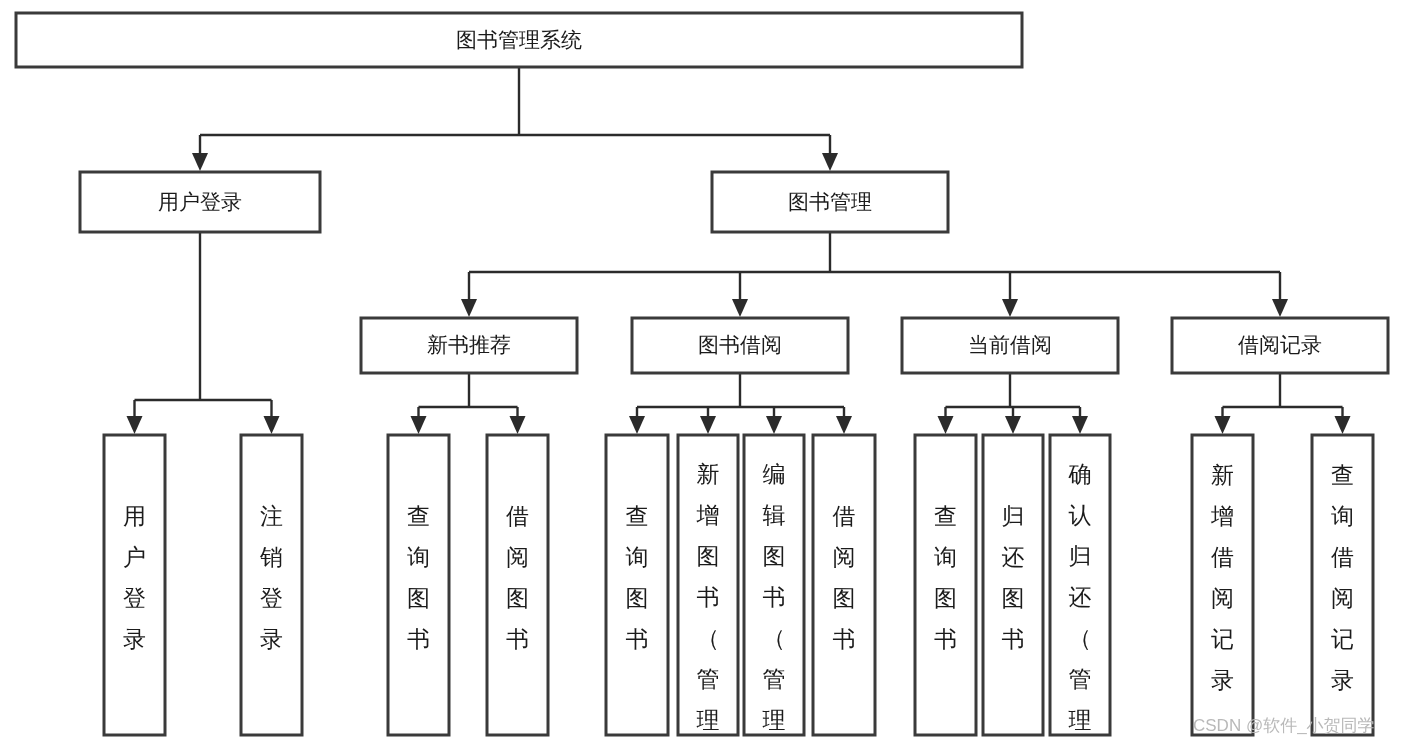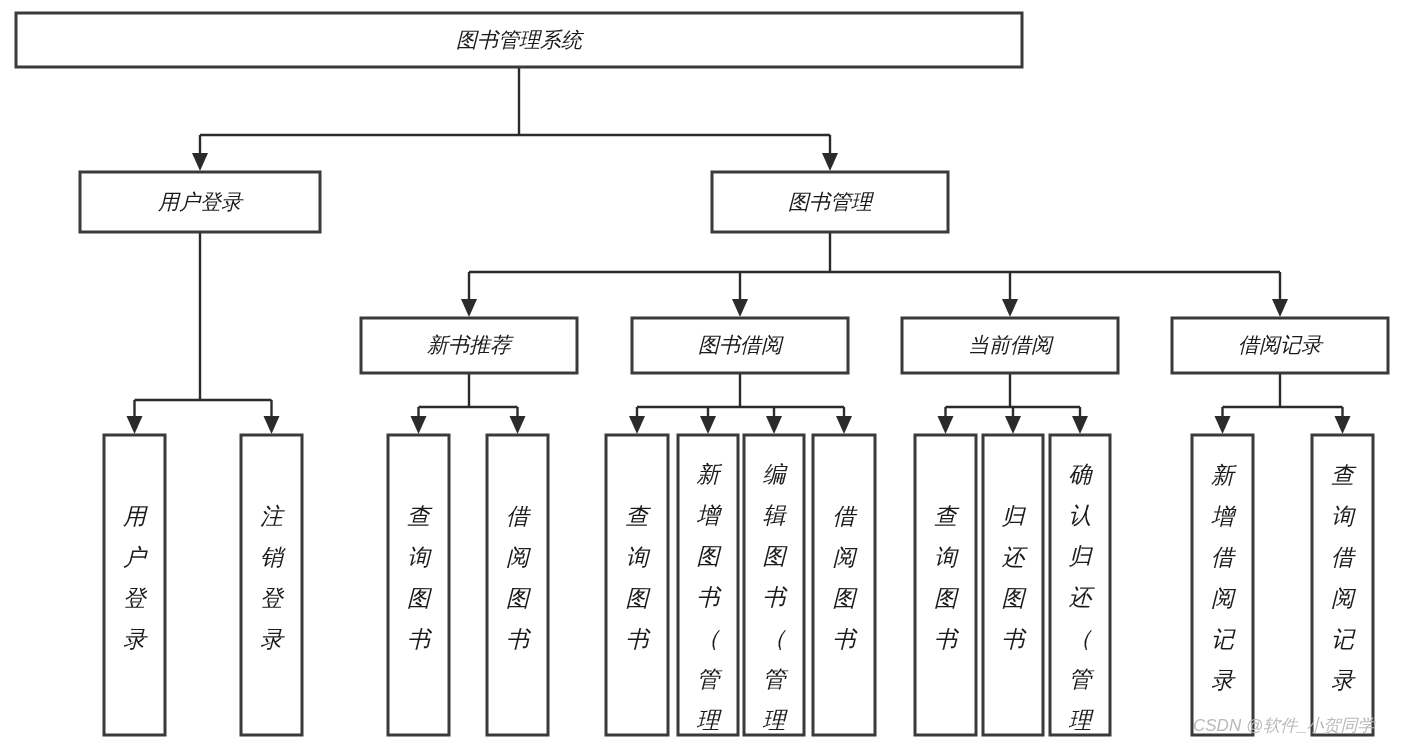--- a/index.html
+++ b/index.html
@@ -13,21 +13,20 @@
     font-family: "Liberation Sans", "DejaVu Sans", sans-serif;
     overflow: hidden;
     position: relative;
   }
   #diagram-root {
     position: absolute;
     left: 0;
     top: 0;
     width: 1205px;
     height: 747px;
-    font-style: italic;
   }
   svg.diagram {
     display: block;
     width: 1405px;
     height: 747px;
   }
   .node-box {
     fill: #ffffff;
     stroke: #3a3a3a;
     stroke-width: 3;

